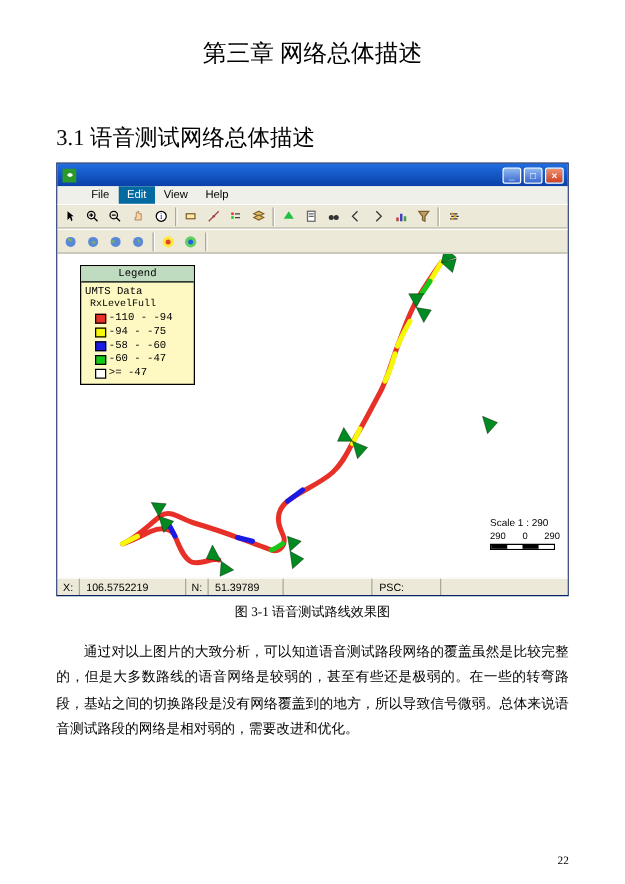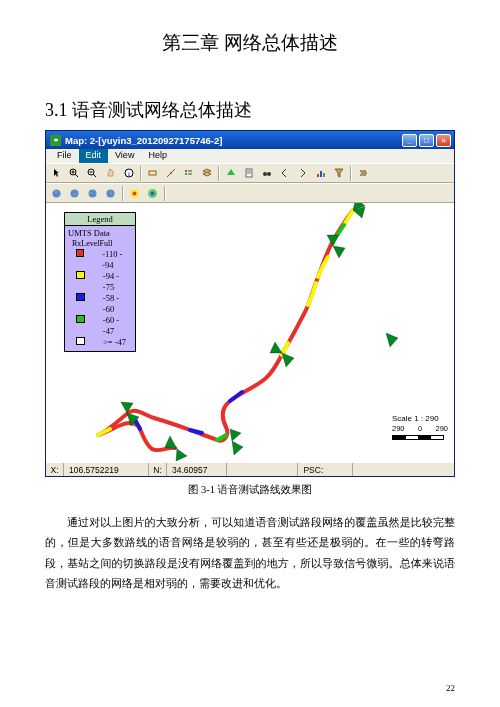--- a/index.html
+++ b/index.html
@@ -63,21 +63,21 @@
     font-family: Arial;
     font-size: 8px;
     font-weight: bold;
     color: #fff;
   }
   .title-btn.close { background: linear-gradient(to bottom, #f09070, #d04020); }
   .menubar {
     height: 14px;
     background: #f0f0ea;
     display: flex;
-    padding-left: 4px;
+    padding-left: 20px;
     gap: 0;
     font-family: Tahoma, sans-serif;
     font-size: 9px;
   }
   .menubar span {
     padding: 1px 7px 0 7px;
   }
   .menubar span.highlighted {
     background: #0369a1;
     color: #fff;
@@ -110,24 +110,24 @@
   .map-area {
     position: relative;
     height: 259px;
     background: #fff;
     overflow: hidden;
   }
   .legend-box {
     position: absolute;
     top: 9px;
     left: 18px;
-    width: 72px;
-    background: #c4b5fd;
+    width: 92px;
+    background: #fef9c3;
     border: 1.3px solid #000;
-    font-family: Liberation Serif, serif;
+    font-family: Liberation Mono, monospace;
     font-size: 8.5px;
   }
   .legend-header {
     background: #c0dcc0;
     text-align: center;
     border-bottom: 1.3px solid #000;
     padding: 1px 0;
     font-size: 8.5px;
   }
   .legend-body {
@@ -137,22 +137,22 @@
     font-size: 8.5px;
     margin-bottom: 1px;
   }
   .legend-sub {
     font-size: 8px;
     margin-left: 4px;
     margin-bottom: 1px;
   }
   .legend-row {
     display: flex;
-    align-items: flex-start;
-    gap: 18px;
+    align-items: center;
+    gap: 2px;
     margin-left: 8px;
     margin-bottom: 0;
     line-height: 11px;
   }
   .swatch {
     width: 9px; height: 8px;
     border: 0.5px solid #000;
   }
   .scale-box {
     position: absolute;
@@ -224,21 +224,20 @@
 <h1 class="chapter-title">第三章  网络总体描述</h1>
 <h2 class="section-title">3.1 语音测试网络总体描述</h2>
 
 <div class="app-window">
   <div class="titlebar">
     <span class="titlebar-icon">
       <svg width="8" height="8" viewBox="0 0 10 10">
           <path d="M2 5 Q5 1 8 5 Q5 9 2 5" fill="#fff"></path>
         </svg>
     </span>
-    <span>Map: 2-[yuyin3_20120927175746-2]</span>
     <div class="title-controls">
       <div class="title-btn">_</div>
       <div class="title-btn">□</div>
       <div class="title-btn close">×</div>
     </div>
   </div>
 
   <div class="menubar">
     <span>File</span>
     <span class="highlighted">Edit</span>
@@ -488,21 +487,21 @@
           <div></div>
           <div></div>
         </div>
     </div>
   </div>
 
   <div class="statusbar">
     <div class="status-cell x">X:</div>
     <div class="status-cell" style="width:85px">106.5752219</div>
     <div class="status-cell x">N:</div>
-    <div class="status-cell" style="width:60px">34.60957</div>
+    <div class="status-cell" style="width:60px">51.39789</div>
     <div class="status-cell" style="flex:1"></div>
     <div class="status-cell" style="width:55px">PSC:</div>
     <div class="status-cell" style="flex:1.5;border-right:none"></div>
   </div>
 </div>
 
 <div class="caption">图 3-1 语音测试路线效果图</div>
 
 <p class="body-text">通过对以上图片的大致分析，可以知道语音测试路段网络的覆盖虽然是比较完整的，但是大多数路线的语音网络是较弱的，甚至有些还是极弱的。在一些的转弯路段，基站之间的切换路段是没有网络覆盖到的地方，所以导致信号微弱。总体来说语音测试路段的网络是相对弱的，需要改进和优化。</p>
 

